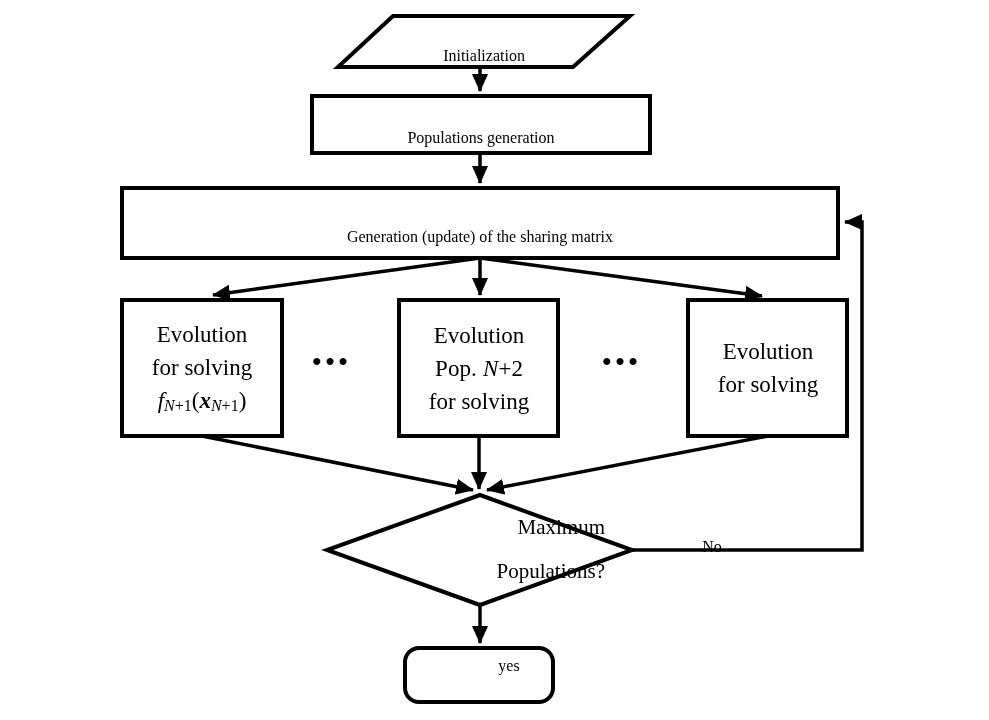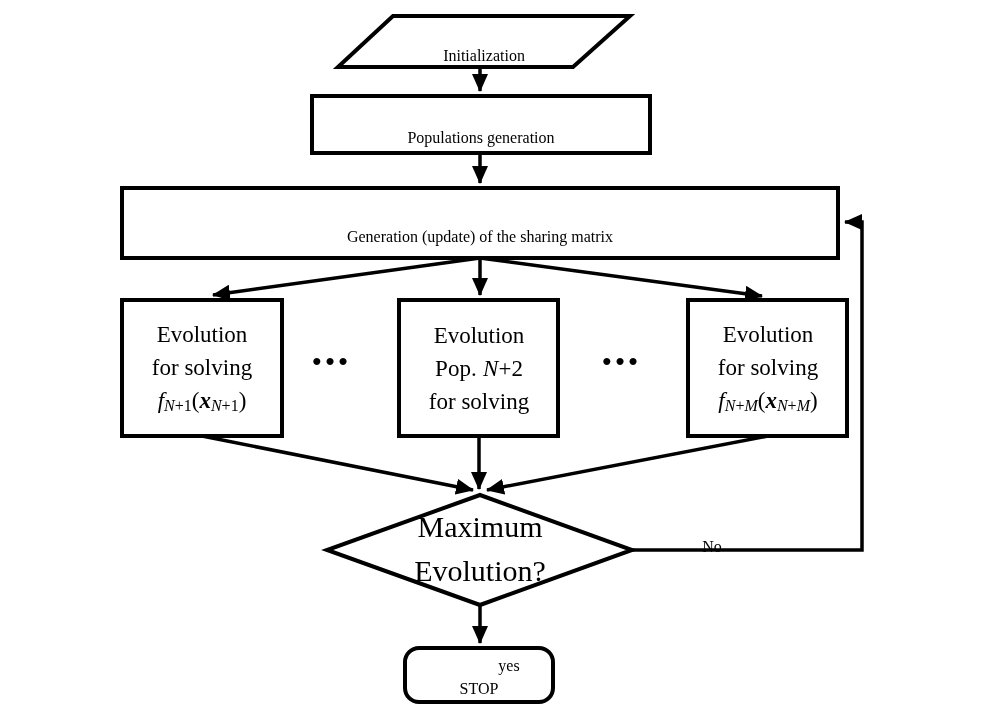--- a/index.html
+++ b/index.html
@@ -18,22 +18,22 @@
   }
   .bline{line-height:33px;white-space:nowrap;}
   .it{font-style:italic;}
   .bi{font-style:italic;font-weight:bold;}
   .gap{margin-right:0.28em;}
   .sub{font-size:16px;position:relative;top:0.24em;}
   .dots{
     position:absolute;top:346px;width:64px;height:32px;line-height:32px;
     font-size:26px;font-weight:bold;letter-spacing:4px;text-align:center;
   }
-  .decision-text{position:absolute;left:355px;top:505px;width:250px;text-align:center;
-    font-size:30px;line-height:44px;}
+  .decision-text{position:absolute;left:355px;top:505px;width:250px;text-align:right;
+    font-size:21px;line-height:44px;}
 </style>
 </head>
 <body>
 
 <div id="stage">
 
   <svg id="shapes" width="989" height="720" viewBox="0 0 989 720">
     <defs>
       <marker id="ah" markerUnits="userSpaceOnUse" markerWidth="18" markerHeight="16" viewBox="0 0 18 16" refX="17" refY="8" orient="auto">
         <path d="M0,0 L18,8 L0,16 Z" fill="#000000"></path>
@@ -75,29 +75,27 @@
 
   <div class="box-text" style="left:401px;">
     <div class="bline">Evolution</div>
     <div class="bline"><span class="gap">Pop.</span><span class="it">N</span><span>+</span><span>2</span></div>
     <div class="bline">for solving</div>
   </div>
 
   <div class="box-text" style="left:690px;">
     <div class="bline">Evolution</div>
     <div class="bline">for solving</div>
-    <div class="bline"><span class="it">f</span><span class="sub"><span class="it">N</span><span>+</span><span class="it">M</span></span><span>(</span><span class="bi">x</span><span class="sub"><span class="it">N</span><span>+</span><span class="it">M</span></span><span>)</span></div>
   </div>
 
   <div class="dots" style="left:300px;">•••</div>
   <div class="dots" style="left:590px;">•••</div>
 
   <div class="decision-text">
     <div>Maximum</div>
-    <div>Evolution?</div>
+    <div>Populations?</div>
   </div>
 
   <div class="label" style="left:682px;top:519px;width:60px;">No</div>
   <div class="label" style="left:479px;top:638px;width:60px;">yes</div>
 
-  <div class="label" style="left:405px;top:661px;width:148px;">STOP</div>
 
 </div>
 
 </body></html>

